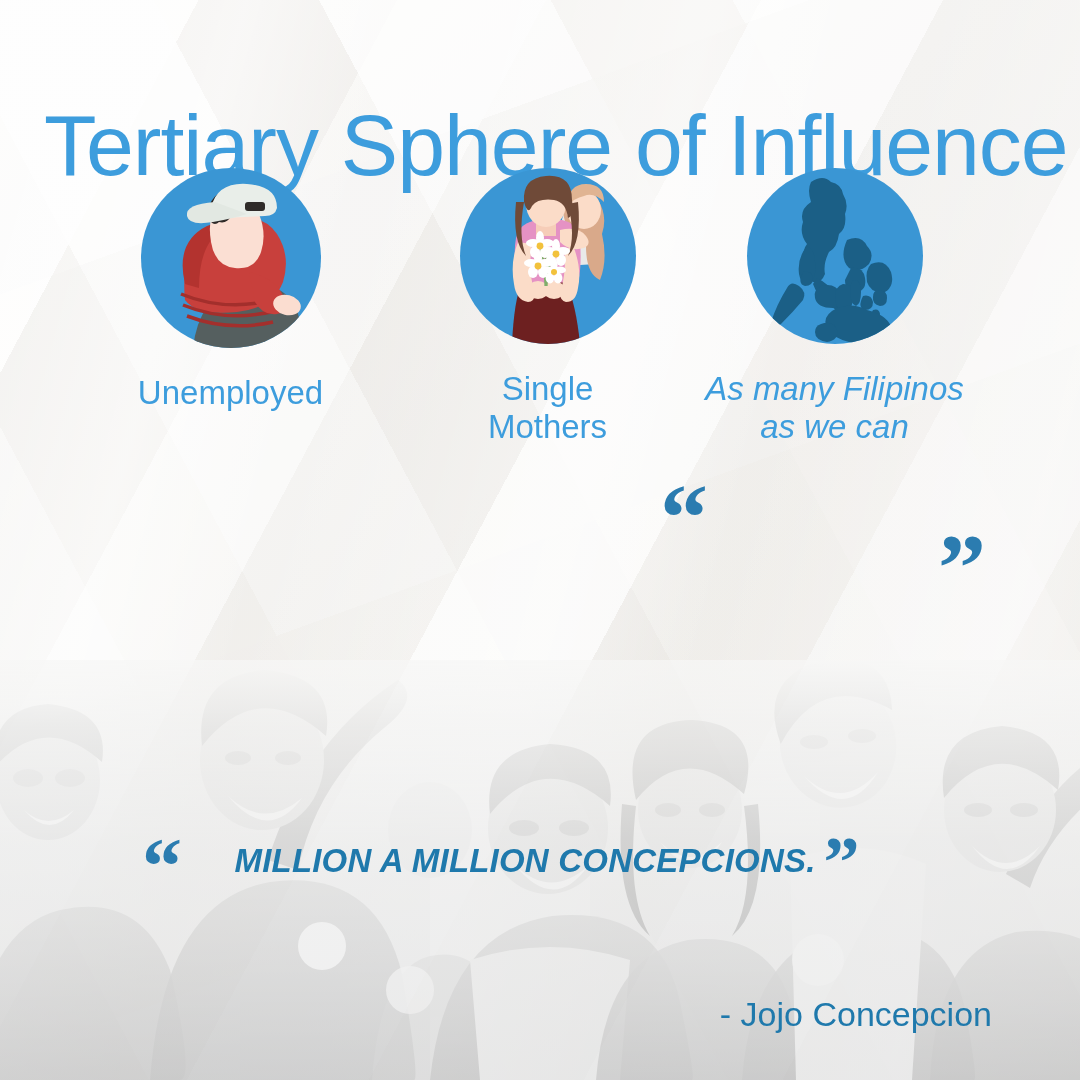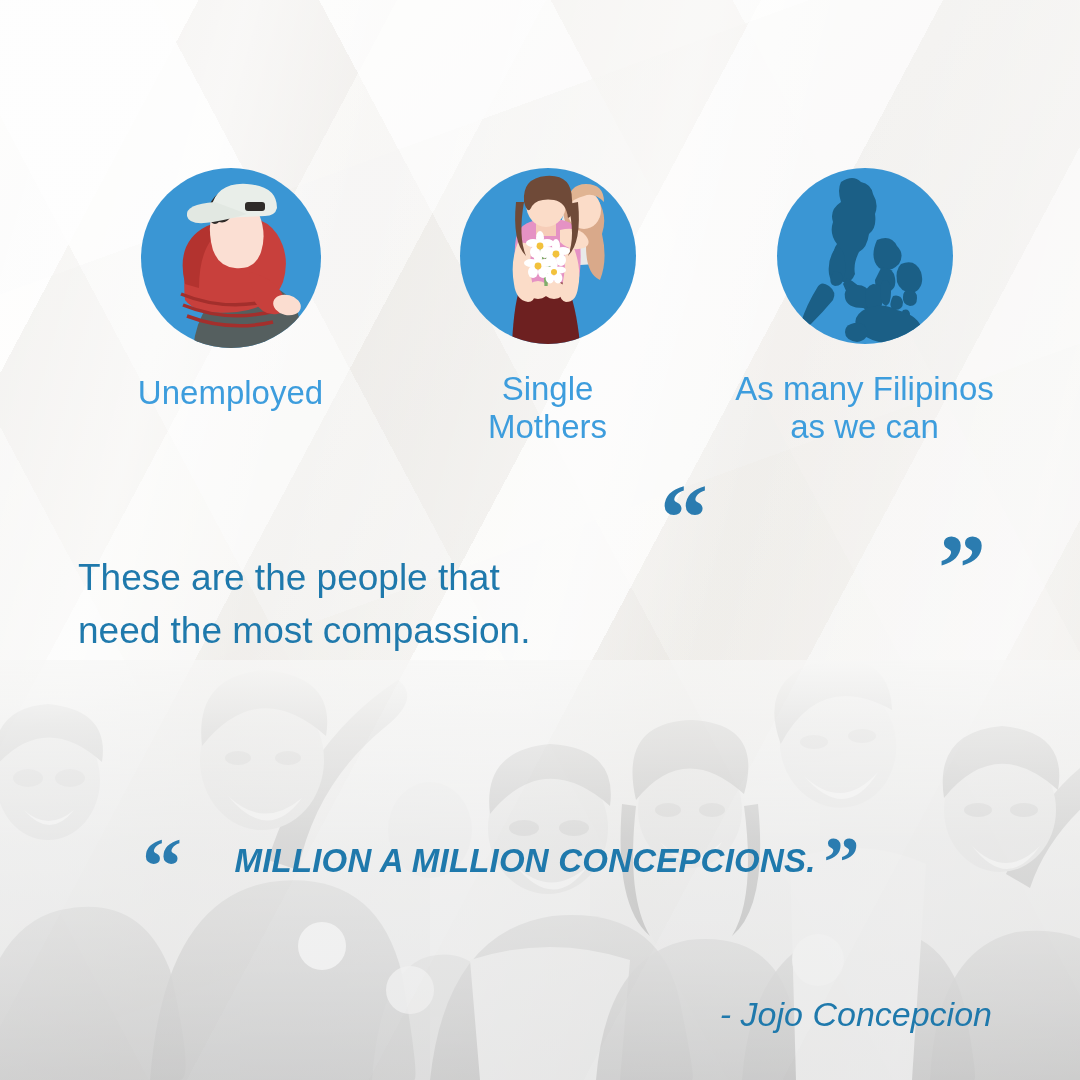--- a/index.html
+++ b/index.html
@@ -75,21 +75,21 @@
     font-weight:400;
     color:#3d9ddd;
     white-space:nowrap;
   }
 
   
   .icon-row{position:absolute;top:168px;left:0;width:1080px;height:300px;}
   .icon-col{position:absolute;top:0;text-align:center;}
   .col-1{left:88px;width:285px;}
   .col-2{left:405px;width:285px;}
-  .col-3{left:722px;width:285px;}
+  .col-3{left:692px;width:285px;font-style:italic;}
   .circle{
     width:180px;height:180px;border-radius:50%;
     background:#3a96d4;margin:0 auto;
     position:relative;overflow:hidden;
   }
   .col-2 .circle{width:176px;height:176px;}
   .col-3 .circle{width:176px;height:176px;}
   .circle svg{position:absolute;left:0;top:0;width:100%;height:100%;}
   .icon-label{
     margin-top:26px;
@@ -154,21 +154,21 @@
   .qb-close{
     display:inline-block;
     font-size:72px;line-height:0;
     vertical-align:-14px;
     color:#2b7cb0;font-weight:700;font-style:normal;
     font-family:"Liberation Serif",serif;letter-spacing:-4px;
     margin-left:8px;
   }
   .attrib{
     position:absolute;right:88px;top:995px;
-    font-size:34px;font-style:italic;
+    font-size:34px;
     color:#1f79ac;
   }
 </style>
 </head>
 <body>
 
 <div class="poster">
 
   <div class="bg-base"></div>
   <div class="bg-poly"></div>
@@ -259,20 +259,21 @@
 
       <circle cx="818" cy="300" r="26" fill="#f0f0f0" opacity=".85"></circle>
       <circle cx="118" cy="612" r="20" fill="#eee" opacity=".6"></circle>
       <circle cx="410" cy="330" r="24" fill="#efefef" opacity=".8"></circle>
     </svg>
   </div>
   <div class="photo-wash"></div>
 
   <div class="content">
 
+    <h1 class="title">Tertiary Sphere of Influence</h1>
 
     <div class="icon-row">
 
       <div class="icon-col col-2">
         <div class="circle">
           <svg viewBox="0 0 176 176" xmlns="http://www.w3.org/2000/svg">
             <g>
 
               <path d="M52 176 q2-44 10-62 l44 0 q10 22 14 62z" fill="#6d2020"></path>
 
@@ -423,21 +424,20 @@
           </svg>
         </div>
         <div class="icon-label">
           <span>As many Filipinos</span><br>
           <span>as we can</span>
         </div>
       </div>
 
     </div>
 
-    <div class="statement">These are the people that need the most compassion.</div>
 
     <div class="quote-top">
       <span class="q-open">“</span>
       <span class="q-close">”</span>
     </div>
 
     <div class="quote-bottom">
       <div class="qb-line">
         <span class="qb-open">“</span>
       </div>

